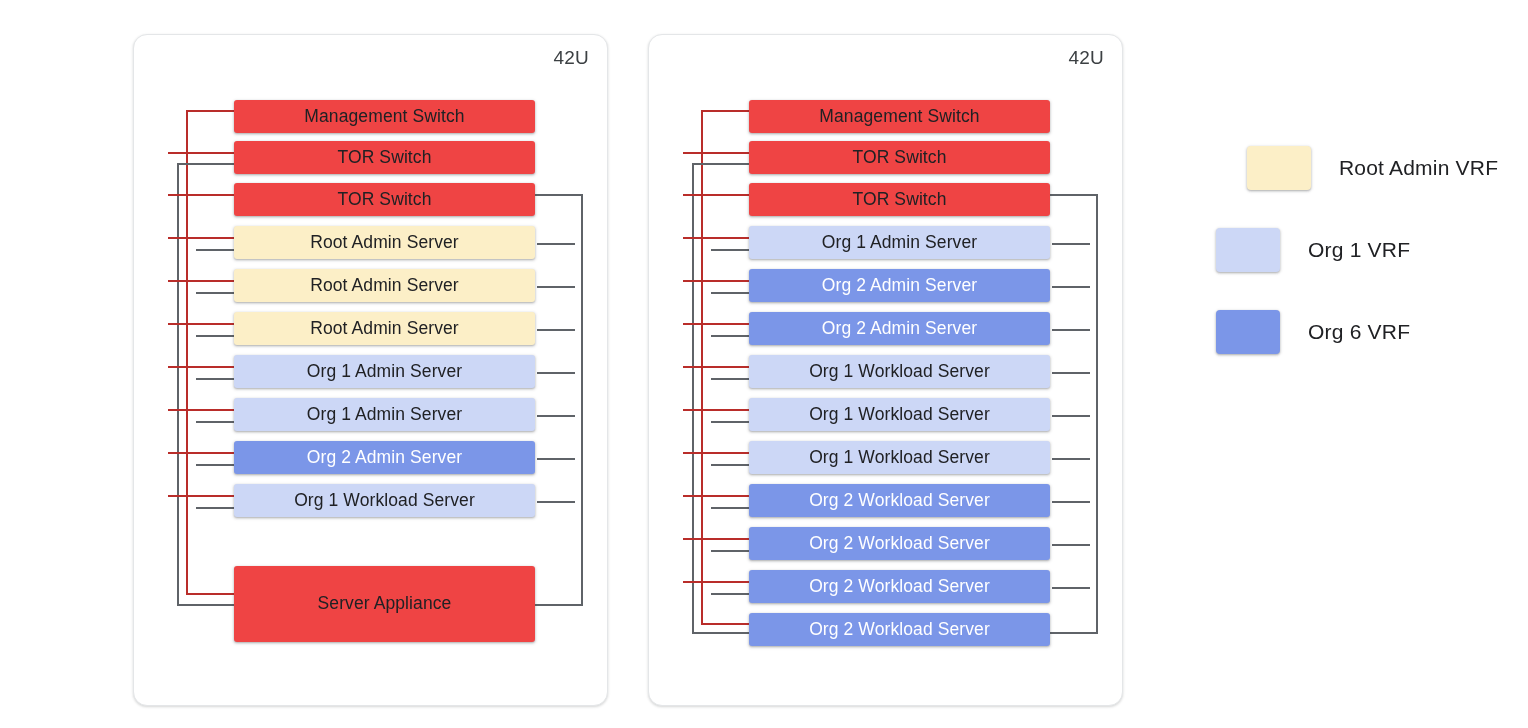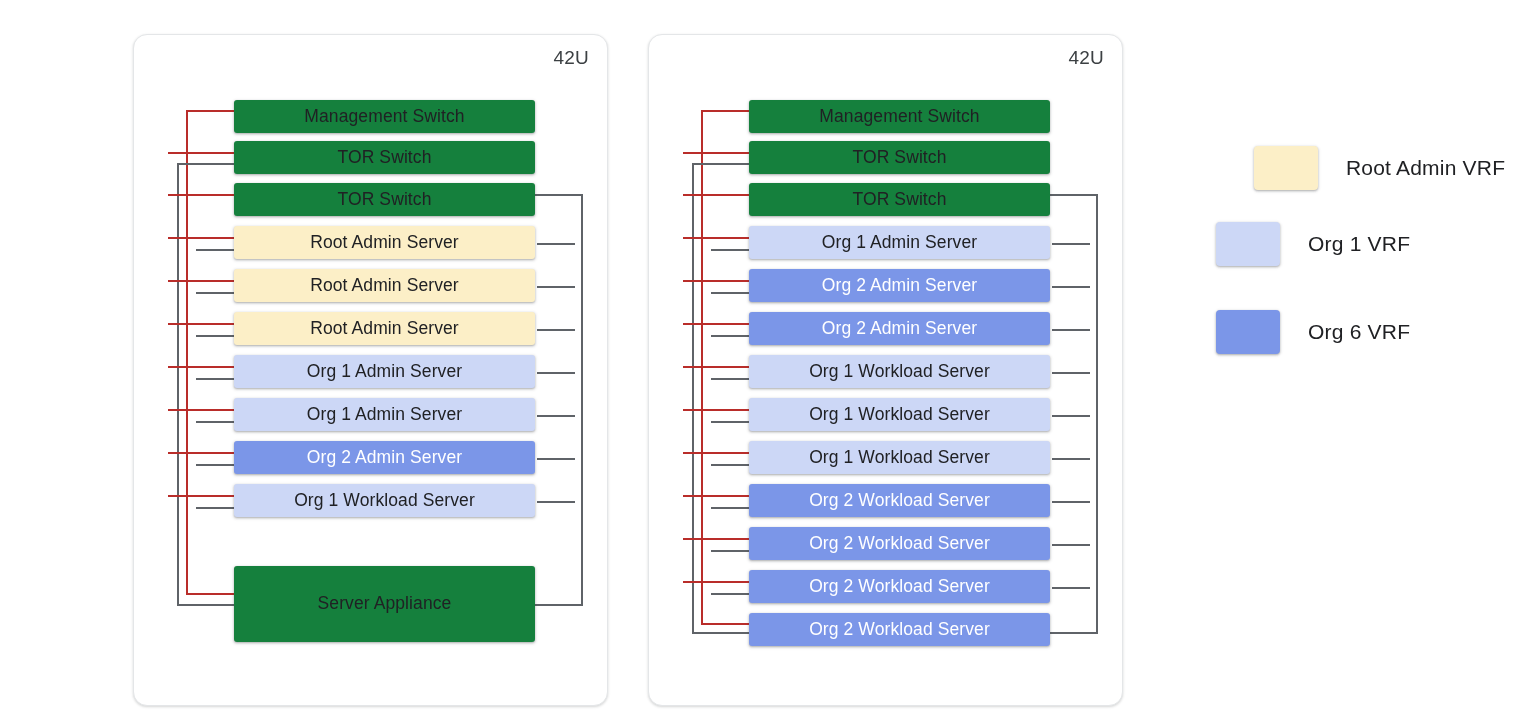--- a/index.html
+++ b/index.html
@@ -46,21 +46,21 @@
     display: flex;
     align-items: center;
     justify-content: center;
     font-size: 17.5px;
     line-height: 1;
     letter-spacing: .1px;
     white-space: nowrap;
     box-shadow: 0 1px 2px rgba(60,64,67,.30), 0 1px 3px 1px rgba(60,64,67,.13);
     z-index: 4;
   }
-  .device.infra  { background: #15803d; color: #202124; }
+  .device.infra  { background: #ef4444; color: #202124; }
   .device.root   { background: #fcefc7; color: #202124; }
   .device.org1   { background: #ccd7f6; color: #202124; }
   .device.org2   { background: #7b96e8; color: #ffffff; }
   .device.tall   { height: 76px; }
 
   
   .wire {
     position: absolute;
     z-index: 2;
   }
@@ -256,26 +256,26 @@
   </div>
 <div class="device org2" style="left:749px; top:570px; width:301px;">
   <span>Org 2 Workload Server</span>
   </div>
 <div class="device org2" style="left:749px; top:613px; width:301px;">
   <span>Org 2 Workload Server</span>
   </div>
 
 <div class="legend" style="left:1216px; top:146px; width:300px; height:210px;">
 
-  <div class="legend-row" style="left:11px; top:0;padding-left:27px;">
+  <div class="legend-row" style="left:4px; top:0;padding-left:27px;">
     <div class="legend-swatch" style="background:#fcefc7;"></div>
     <div class="legend-text">Root Admin VRF</div>
   </div>
 
-  <div class="legend-row" style="left:0; top:76px;text-align:right;">
+  <div class="legend-row" style="left:0; top:82px;text-align:right;">
     <div class="legend-swatch" style="background:#ccd7f6;"></div>
     <div class="legend-text">Org 1 VRF</div>
   </div>
 
   <div class="legend-row" style="left:0; top:164px;">
     <div class="legend-swatch" style="background:#7b96e8;"></div>
     <div class="legend-text">Org 6 VRF</div>
   </div>
 </div>
 

